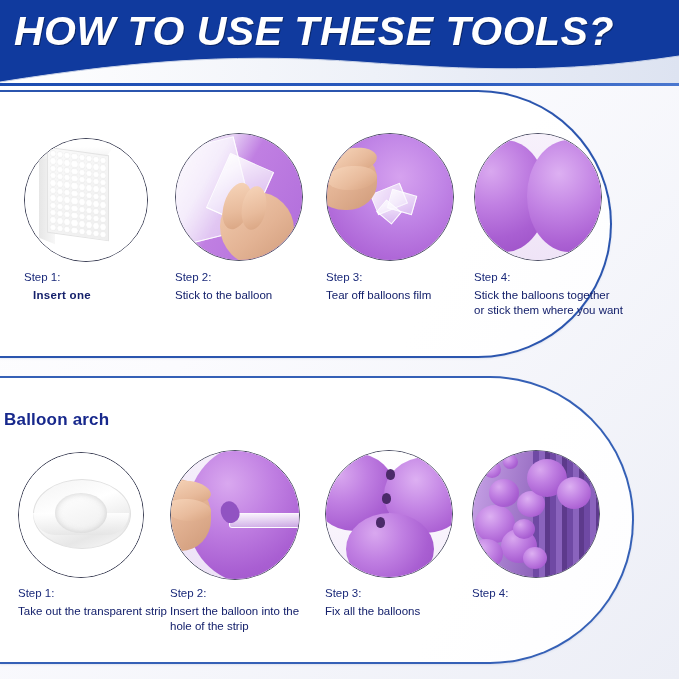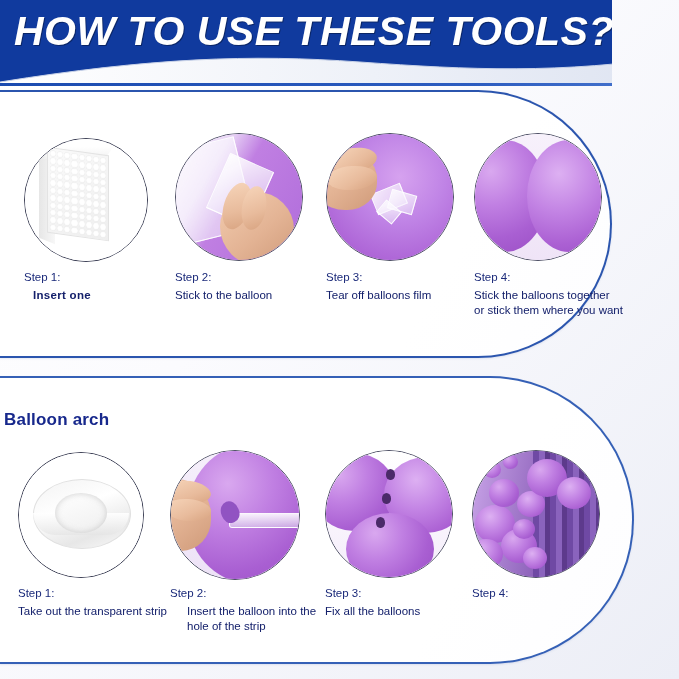--- a/index.html
+++ b/index.html
@@ -6,21 +6,21 @@
   body{
     width:679px;height:679px;overflow:hidden;
     font-family:"Liberation Sans","DejaVu Sans",sans-serif;
     background:linear-gradient(135deg,#ffffff 0%,#fbfbfe 40%,#eceef6 100%);
     position:relative;
   }
   #stage{position:absolute;inset:0;}
 
   
   .header{
-    position:absolute;left:0;top:0;width:612px;height:86px;overflow:hidden;
+    position:absolute;left:0;top:0;width:679px;height:86px;overflow:hidden;
     background:#103a9e;
   }
   .header .title{
     position:absolute;left:14px;top:8px;width:660px;
     color:#ffffff;font-style:italic;font-weight:bold;
     font-size:41px;letter-spacing:0.5px;white-space:nowrap;
     text-shadow:1px 1px 0 rgba(0,0,0,.35);
   }
   .header .wave{position:absolute;left:0;bottom:0;width:679px;height:34px;}
   .header .underline{
@@ -354,21 +354,21 @@
           <div style="position:absolute;inset:0;background:linear-gradient(170deg,#f6f0fb,#ece0f6);"></div>
           <div class="balloon bl-purple" style="left:16px;top:-6px;width:124px;height:138px;"></div>
           <div class="strip" style="left:58px;top:62px;width:86px;"></div>
           <div class="knot" style="left:50px;top:50px;width:18px;height:22px;background:#9153c2;transform:rotate(-20deg);"></div>
           <div class="hand" style="left:-28px;top:28px;width:68px;height:72px;"></div>
           <div class="finger" style="left:-4px;top:30px;width:44px;height:22px;transform:rotate(8deg);"></div>
           <div class="finger" style="left:-6px;top:48px;width:46px;height:22px;transform:rotate(4deg);"></div>
         </div>
         <div class="cap" style="top:136px;width:180px;">
           <div class="lbl">Step 2:</div>
-          <div class="txt" style="white-space:pre-line;margin-left:17px;">Insert the balloon into the
+          <div class="txt" style="white-space:pre-line;">Insert the balloon into the
 hole of the strip</div>
         </div>
       </div>
 
       <div class="cell" style="left:325px;top:74px;">
         <div class="circ outline-thin" style="width:126px;height:126px;">
           <div style="position:absolute;inset:0;background:linear-gradient(180deg,#ffffff,#f4ecfa);"></div>
           <div class="balloon bl-purple" style="left:-14px;top:2px;width:84px;height:78px;"></div>
           <div class="balloon bl-purple2" style="left:58px;top:6px;width:84px;height:76px;"></div>
           <div class="balloon bl-purple" style="left:20px;top:62px;width:88px;height:72px;"></div>

